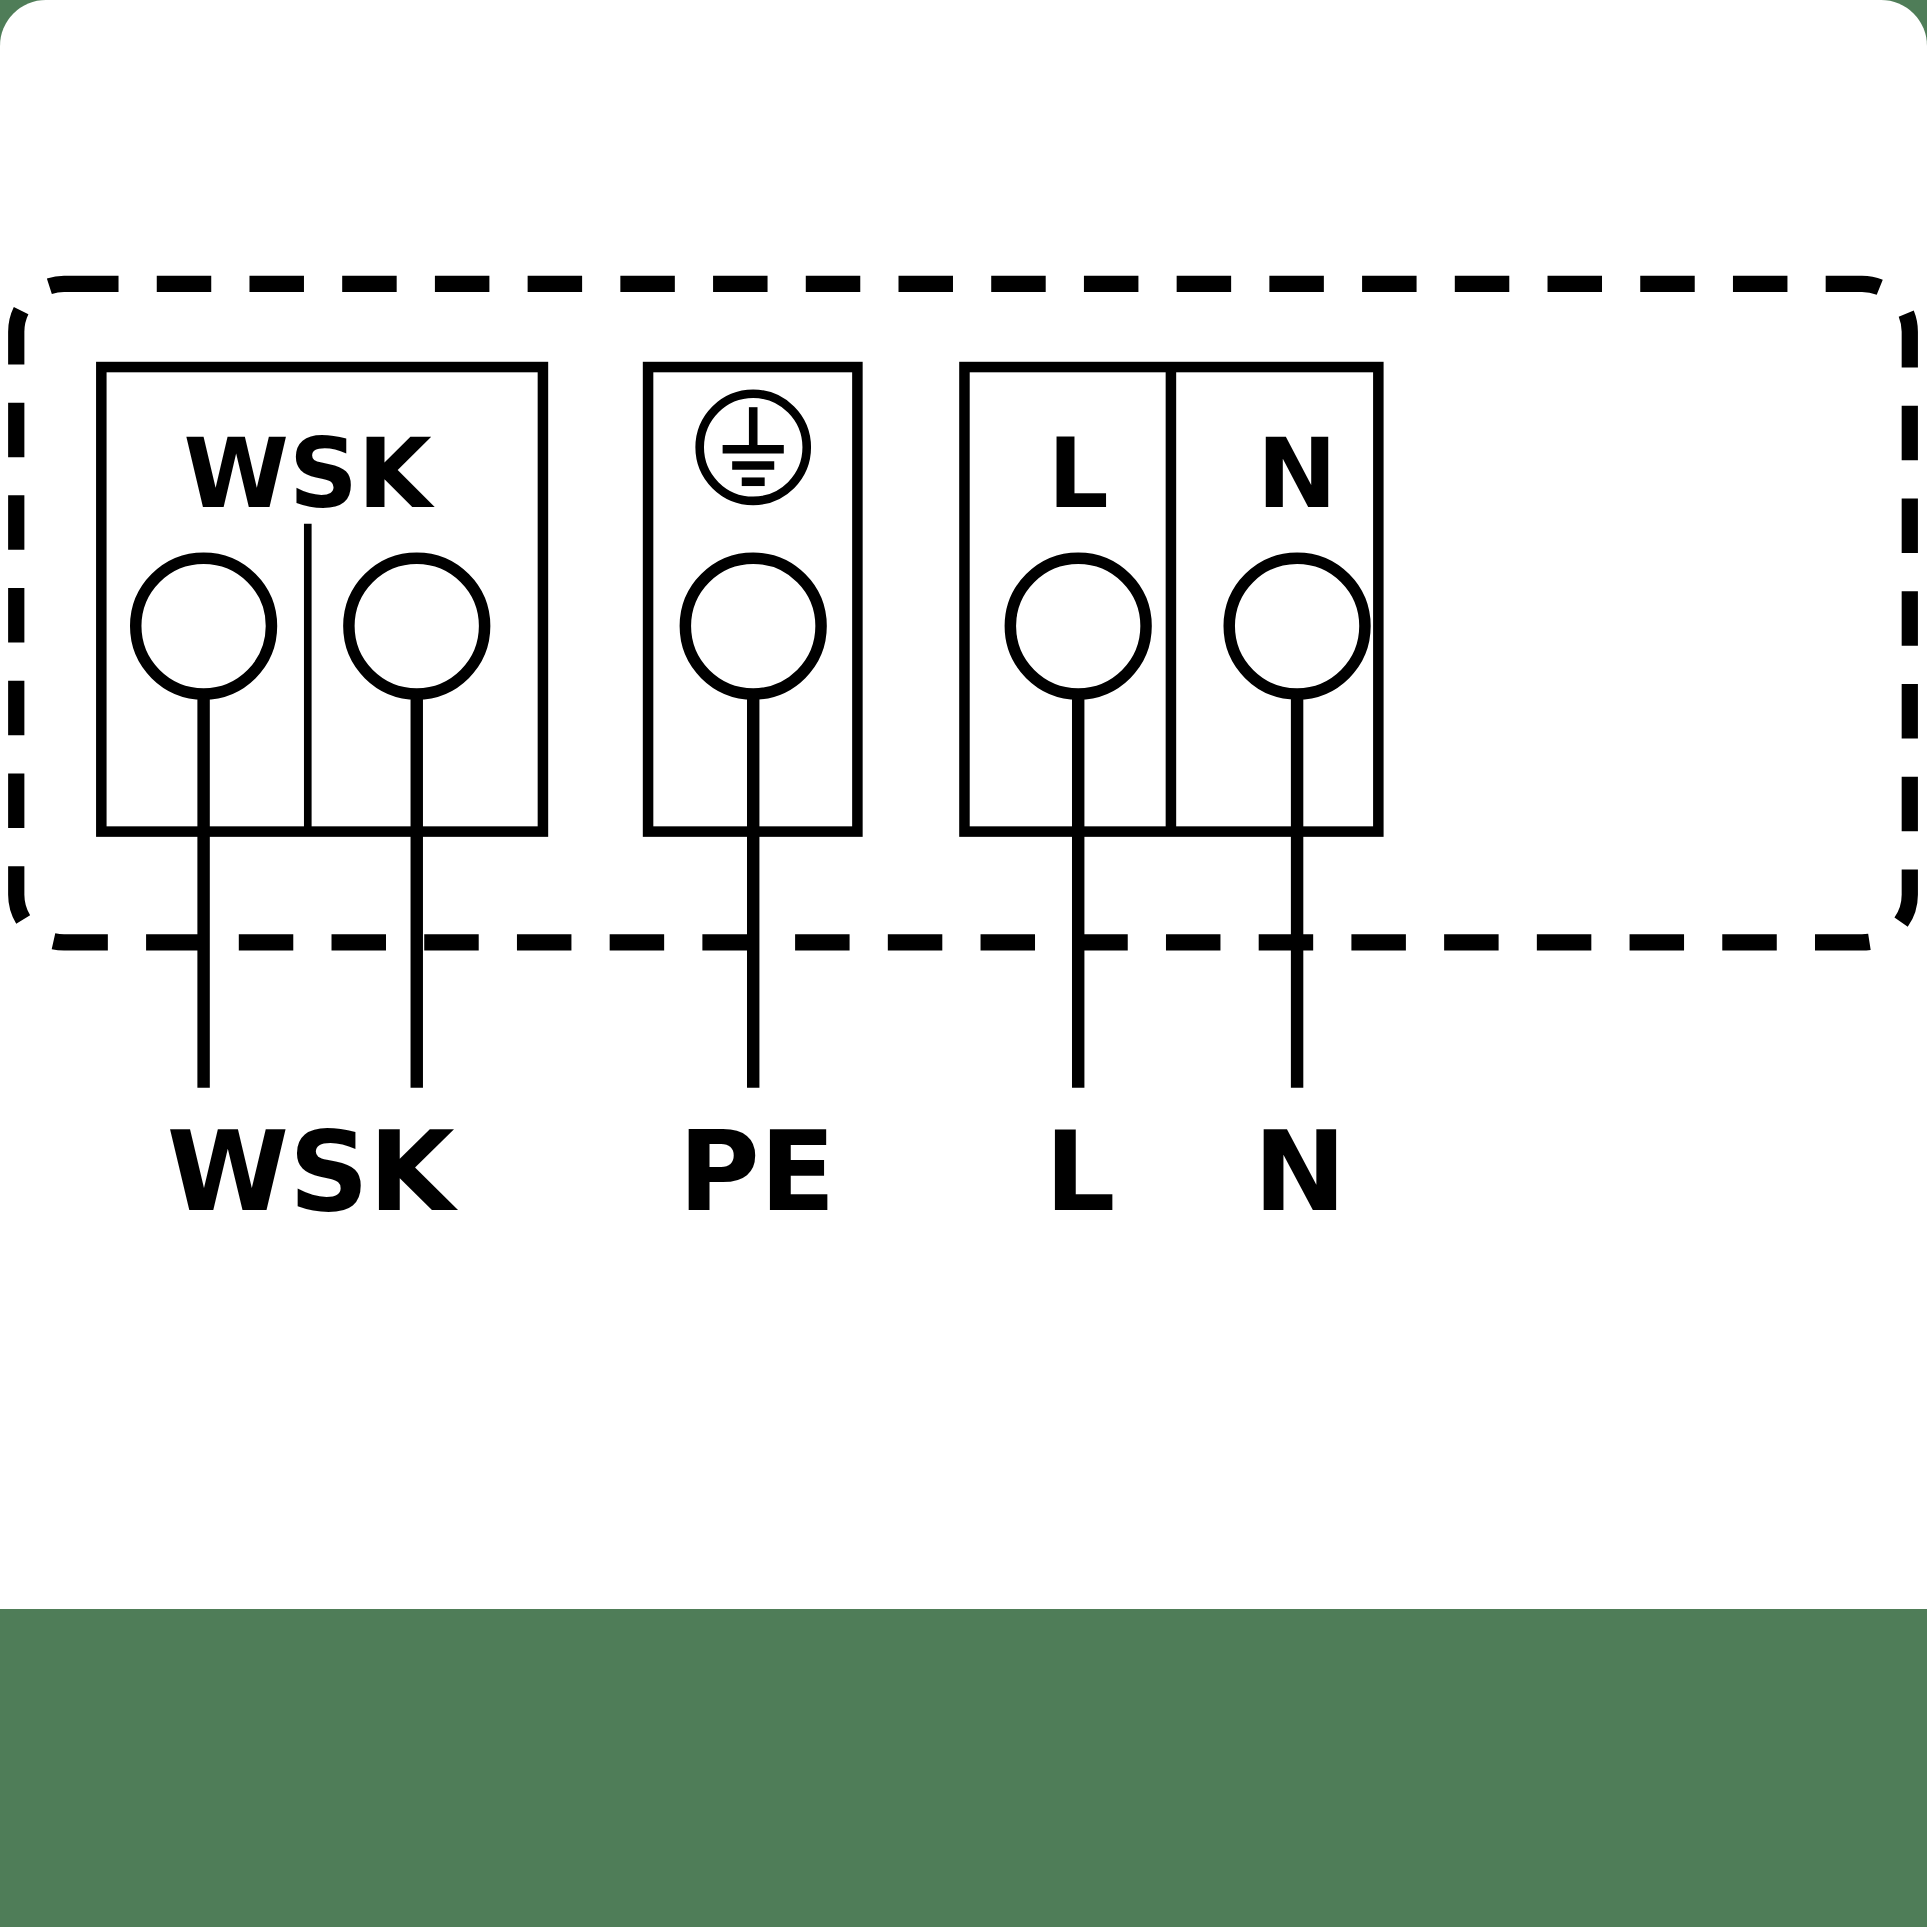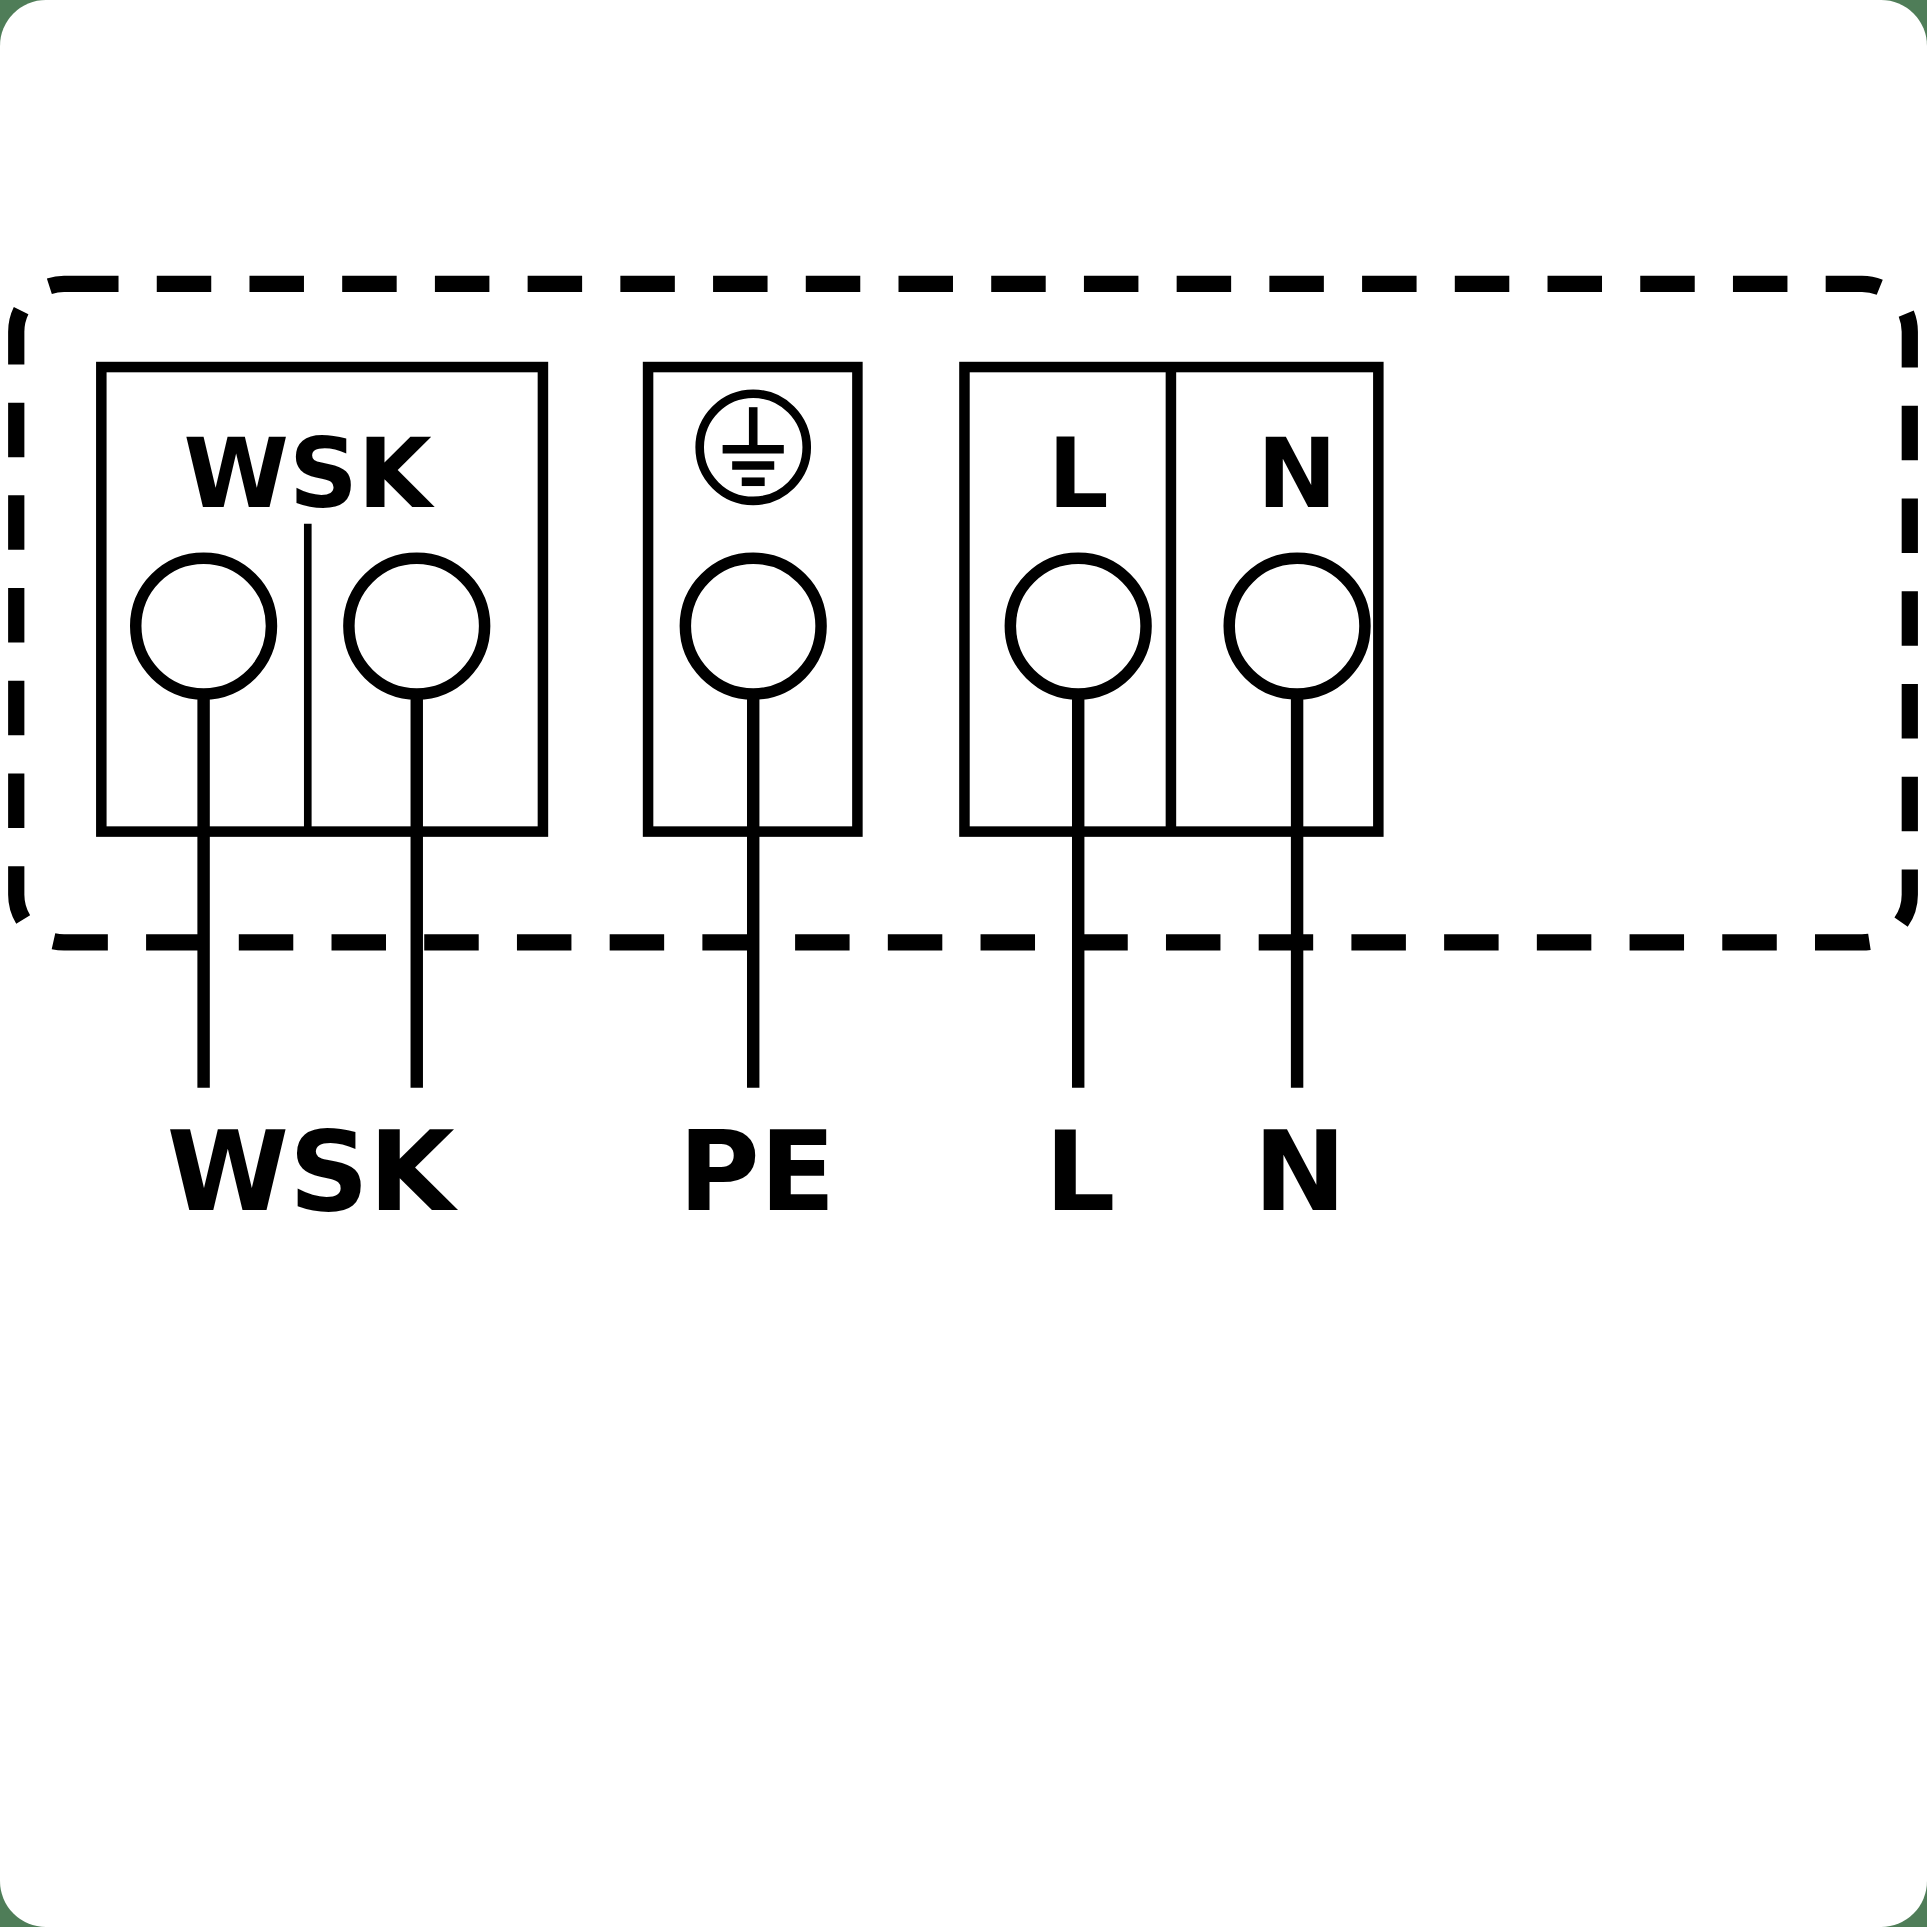--- a/index.html
+++ b/index.html
@@ -2,21 +2,21 @@
 <html><head>
 <meta charset="utf-8">
 <style>
   html, body { margin: 0; padding: 0; }
   body {
     width: 1927px;
     height: 1927px;
     background: #4f7d58;
     font-family: "DejaVu Sans", "Liberation Sans", sans-serif;
   }
-  .stage { position: relative; width: 1927px; height: 1927px; overflow: hidden; }
+  .stage { position: relative; width: 1927px; height: 1609px; overflow: hidden; }
   svg { position: absolute; left: 0; top: 0; display: block; }
   .stroke { fill: none; stroke: #000000; }
   text {
     fill: #000000;
     font-family: "DejaVu Sans", "Liberation Sans", sans-serif;
     font-weight: bold;
     text-anchor: middle;
   }
   .cell-label { font-size: 100px; }
   .bottom-label { font-size: 116px; }

